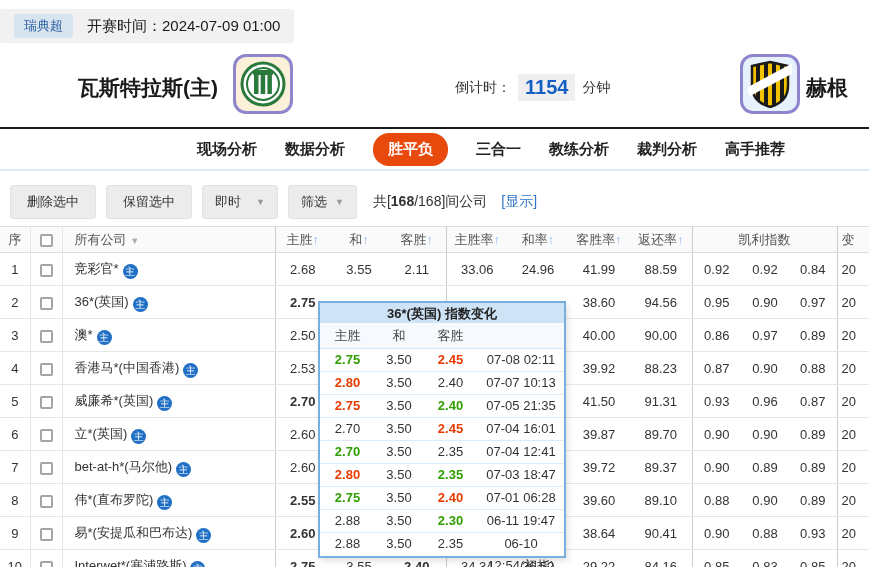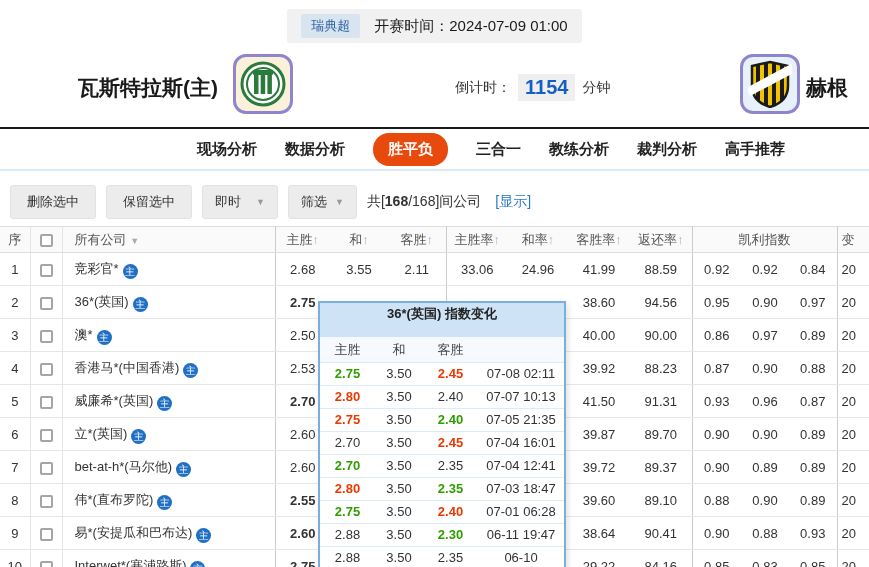--- a/index.html
+++ b/index.html
@@ -1,20 +1,20 @@
 <!DOCTYPE html>
 <html><head>
 <meta charset="utf-8">
 <style>
   * { margin:0; padding:0; box-sizing:border-box; }
   html,body { width:869px; height:567px; overflow:hidden; }
   body { position:relative; background:#fff; font-family:"Liberation Sans","DejaVu Sans",sans-serif; color:#333; font-size:13px; }
 
   
-  .topbar { height:44px; display:flex; justify-content:center; align-items:flex-start; padding-top:9px; }
+  .topbar { height:44px; display:flex; justify-content:flex-start; align-items:flex-start; padding-top:9px; }
   .match-strip { background:#f1f1f1; border-radius:3px; padding:5px 14px; display:flex; align-items:center; gap:14px; }
   .league-badge { background:#d9e4f1; color:#2b62a1; padding:3px 10px; font-size:13px; border-radius:2px; }
   .kickoff { font-size:15px; font-weight:normal; color:#1a1a1a; }
 
   
   .teams { position:relative; height:83px; }
   .team-name { position:absolute; font-size:21px; font-weight:bold; color:#1a1a1a; top:30px; white-space:nowrap; }
   .home-name { left:78px; }
   .away-name { left:806px; }
   .logo-box { position:absolute; top:10px; width:60px; height:60px; border:3px solid #8f85cd; border-radius:13px; display:flex; align-items:center; justify-content:center; }
@@ -28,42 +28,42 @@
   .nav { height:44px; border-top:2px solid #1b1b1b; border-bottom:2px solid #d9eaf8; display:flex; align-items:center; gap:28px; padding-left:197px; background:#fff; }
   .tab { font-size:15px; font-weight:bold; color:#222; cursor:pointer; white-space:nowrap; }
   .tab.active { background:#e8490d; color:#fff; border-radius:16px; padding:7px 15px; }
 
   
   .toolbar { height:55px; display:flex; align-items:center; gap:10px; padding:6px 10px 0 10px; }
   .tb-btn { background:#ececec; border:1px solid #e2e2e2; border-radius:3px; padding:7px 16px; font-size:13px; color:#333; cursor:pointer; }
   .tb-dd { background:#ececec; border:1px solid #e2e2e2; border-radius:3px; padding:7px 12px; font-size:13px; color:#333; cursor:pointer; display:flex; align-items:center; gap:8px; }
   .dd-time { width:76px; justify-content:space-between; }
   .dd-arrow { color:#999; font-size:9px; }
-  .company-count { color:#333; font-size:14px; }
+  .company-count { margin-left:6px; color:#333; font-size:14px; }
   .company-count b { font-weight:bold; }
   .show-link { color:#2b77c5; font-size:14px; margin-left:4px; cursor:pointer; }
 
   
   table.odds { width:869px; border-collapse:collapse; table-layout:fixed; }
   .odds th { height:26px; font-weight:normal; color:#555; font-size:13px; background:#fafafa; border-top:1px solid #ddd; border-bottom:1px solid #ddd; white-space:nowrap; overflow:hidden; }
   .odds td { height:33px; text-align:center; border-bottom:1px solid #e6e6e6; font-size:13px; color:#333; white-space:nowrap; overflow:hidden; }
   .sep-light { border-right:1px solid #e5e5e5; }
   .sep { border-right:1px solid #ccc; }
   .sort-arrow { color:#8fb8e8; font-weight:bold; }
   .hdr-dd { color:#aaa; font-size:9px; }
   td.company-cell { text-align:left; padding-left:12px; cursor:pointer; }
   .badge-zhu { display:inline-block; width:15px; height:15px; line-height:15px; border-radius:50%; background:#1f6fc4; color:#fff; font-size:10px; text-align:center; margin-left:4px; vertical-align:-2px; }
   .checkbox { display:inline-block; width:13px; height:13px; border:2px solid #a5a5a5; border-radius:2px; background:#fff; cursor:pointer; vertical-align:middle; }
   .g { color:#2f9e00; font-weight:bold; }
   .r { color:#e83a00; font-weight:bold; }
   td.chg-cell { text-align:left; padding-left:4px; }
 
   
   .popup { position:absolute; left:318px; top:301px; width:248px; z-index:10; background:#fff; border:2px solid #7aaede; box-shadow:2px 3px 6px rgba(0,0,0,0.12); }
-  .pp-title { height:34px; line-height:22px; background:#cfe3f6; text-align:center; font-weight:bold; font-size:13px; color:#222; }
+  .pp-title { height:20px; line-height:22px; background:#cfe3f6; text-align:center; font-weight:bold; font-size:13px; color:#222; }
   .pp-head { display:grid; grid-template-columns:55px 48px 55px 1fr; height:26px; line-height:26px; background:#f6fafe; border-bottom:1px solid #d8e8f6; color:#444; text-align:center; font-size:13px; }
   .pp-row { display:grid; grid-template-columns:55px 48px 55px 1fr; height:23px; line-height:22px; border-bottom:1px solid #dcebf8; text-align:center; font-size:13px; }
   .pp-row:last-child { border-bottom:none; }
 </style>
 </head>
 <body>
 
 <div class="topbar">
   <div class="match-strip">
     <span class="league-badge">瑞典超</span>

